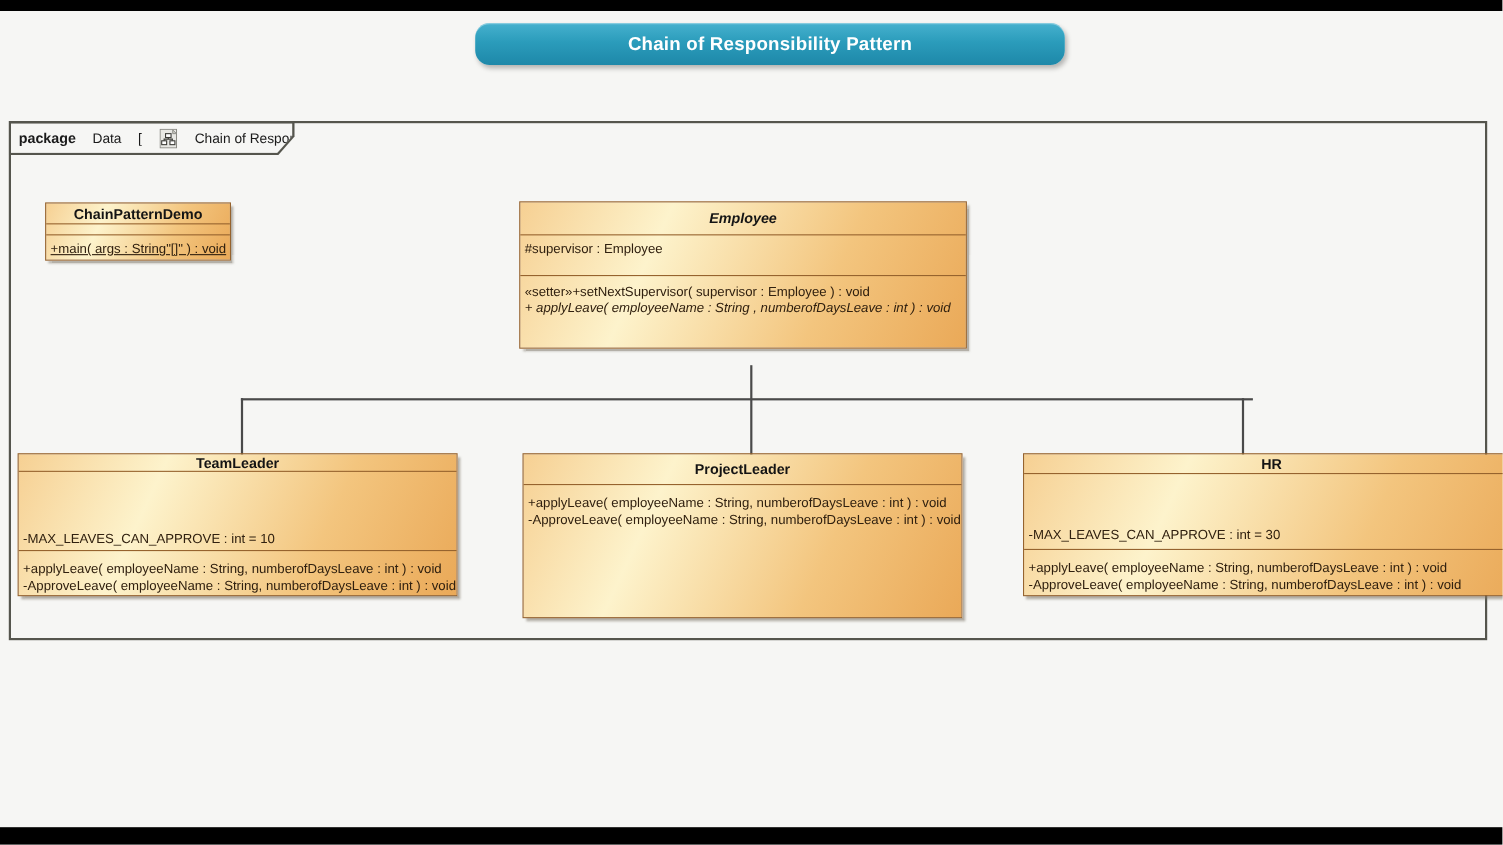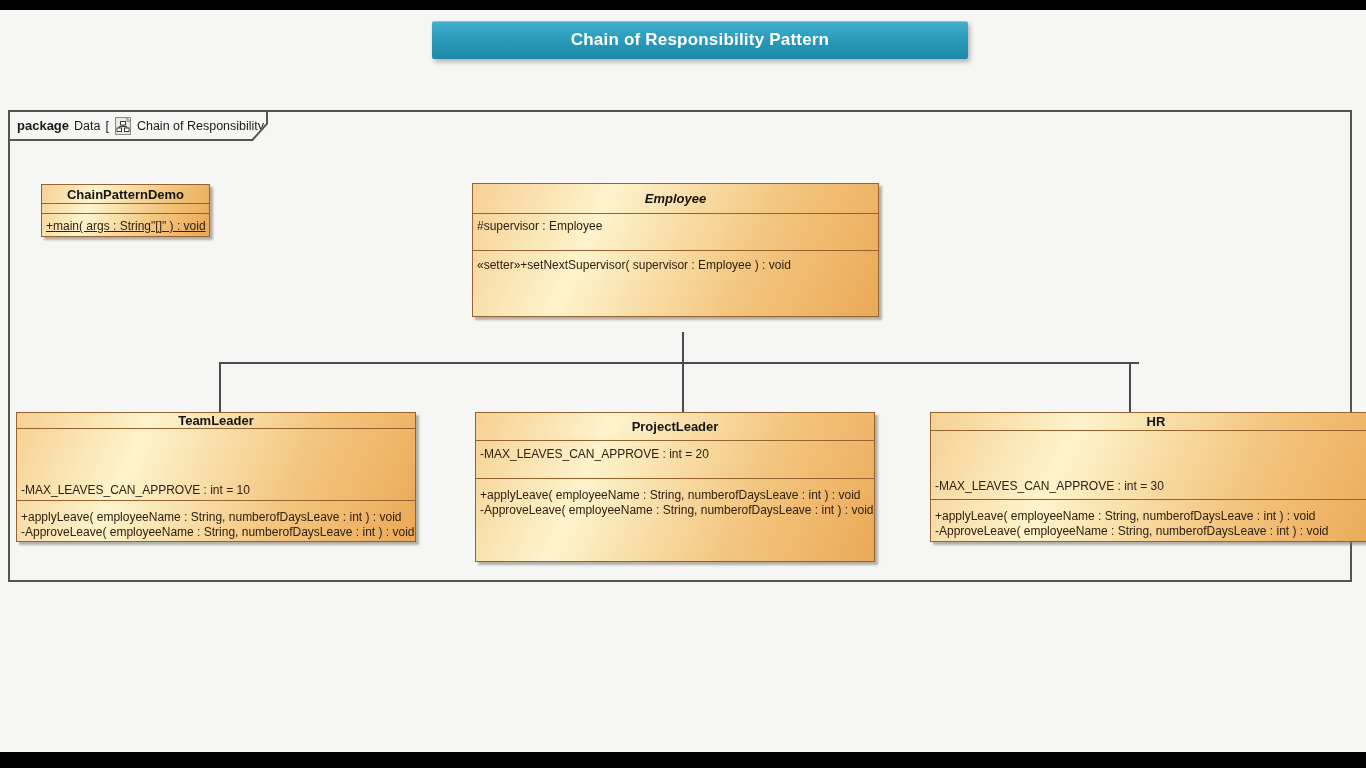--- a/index.html
+++ b/index.html
@@ -6,42 +6,42 @@
   html,body { width:1366px; height:768px; overflow:hidden; }
   body { font-family:"Liberation Sans", sans-serif; background:#f6f6f4; position:relative; }
 
   .letterbox { position:absolute; left:0; width:1366px; background:#000; }
   #bar-top { top:0; height:10px; }
   #bar-bottom { bottom:0; height:16px; }
 
   #banner {
     position:absolute; left:432px; top:21px; width:536px; height:38px;
     background:linear-gradient(180deg,#46b1ce 0%, #2b9cbb 45%, #1e88a9 100%);
-    border-radius:2px;
+    border-radius:13px;
     box-shadow: inset 0 1px 0 rgba(255,255,255,.35), 2px 3px 5px rgba(0,0,0,.28);
     display:flex; align-items:center; justify-content:center;
   }
   #banner .banner-text { color:#ffffff; font-size:17px; font-weight:bold; letter-spacing:.2px; }
 
   #uml-frame {
     position:absolute; left:8px; top:110px; width:1344px; height:472px;
     border:2px solid #55554d; background:transparent;
   }
 
   
   #pkg-tab {
     position:absolute; left:-2px; top:-2px; width:260px; height:31px;
     background:#55554d;
     clip-path: polygon(0 0, 100% 0, 100% 45%, calc(100% - 15px) 100%, 0 100%);
   }
   #pkg-tab-inner {
     position:absolute; left:2px; top:2px; width:calc(100% - 4px); height:calc(100% - 4px);
     background:#f6f6f4;
     clip-path: polygon(0 0, 100% 0, 100% 42%, calc(100% - 14px) 100%, 0 100%);
-    display:flex; align-items:center; gap:5px; padding:0 18px 0 7px;
+    display:flex; align-items:center; gap:15px; padding:0 18px 0 7px;
     font-size:12.5px; color:#1a1a1a; white-space:nowrap;
   }
   .pkg-keyword { font-weight:bold; font-size:13px; }
   .pkg-icon { flex:0 0 auto; margin:0 1px; }
 
   
   .cls {
     position:absolute;
     border:1px solid #96632e;
     background:linear-gradient(115deg,#f6d093 0%, #fdf3cc 30%, #f3c57e 68%, #eaa958 100%);
@@ -104,20 +104,21 @@
     </div>
   </div>
 
   <div class="cls" style="left:462px; top:71px; width:407px; height:134px;">
     <div class="cls-header abstract-text" style="height:30px;">Employee</div>
     <div class="compartment" style="height:37px; padding-top:5px;">
       <div class="member">#supervisor : Employee</div>
     </div>
     <div class="compartment last" style="padding-top:7px;">
       <div class="member">«setter»+setNextSupervisor( supervisor : Employee ) : void</div>
+      <div class="member abstract-text">+ applyLeave( employeeName : String , numberofDaysLeave : int ) : void</div>
     </div>
   </div>
 
   <svg id="gen-arrowhead" width="18" height="17" viewBox="0 0 18 17">
     <polygon points="9,1 16,15 2,15" fill="#f6f6f4" stroke="#4a4a4a" stroke-width="1.6"></polygon>
   </svg>
   <div class="edge" style="left:672px; top:220px; width:2px; height:82px;"></div>
   <div class="edge" style="left:209px; top:250px; width:920px; height:2px;"></div>
   <div class="edge" style="left:209px; top:250px; width:2px; height:52px;"></div>
   <div class="edge" style="left:1119px; top:250px; width:2px; height:52px;"></div>
@@ -128,23 +129,20 @@
       <div class="member">-MAX_LEAVES_CAN_APPROVE : int = 10</div>
     </div>
     <div class="compartment last" style="padding-top:9px;">
       <div class="member">+applyLeave( employeeName : String, numberofDaysLeave : int ) : void</div>
       <div class="member">-ApproveLeave( employeeName : String, numberofDaysLeave : int ) : void</div>
     </div>
   </div>
 
   <div class="cls" style="left:465px; top:300px; width:400px; height:150px;">
     <div class="cls-header" style="height:28px;">ProjectLeader</div>
-    <div class="compartment" style="height:38px; padding-top:6px;">
-      <div class="member">-MAX_LEAVES_CAN_APPROVE : int = 20</div>
-    </div>
     <div class="compartment last" style="padding-top:9px;">
       <div class="member">+applyLeave( employeeName : String, numberofDaysLeave : int ) : void</div>
       <div class="member">-ApproveLeave( employeeName : String, numberofDaysLeave : int ) : void</div>
     </div>
   </div>
 
   <div class="cls" style="left:920px; top:300px; width:452px; height:130px;">
     <div class="cls-header" style="height:28px;">HR</div>
     <div class="compartment" style="height:38px; padding-top:6px;margin-top:42px;">
       <div class="member">-MAX_LEAVES_CAN_APPROVE : int = 30</div>

